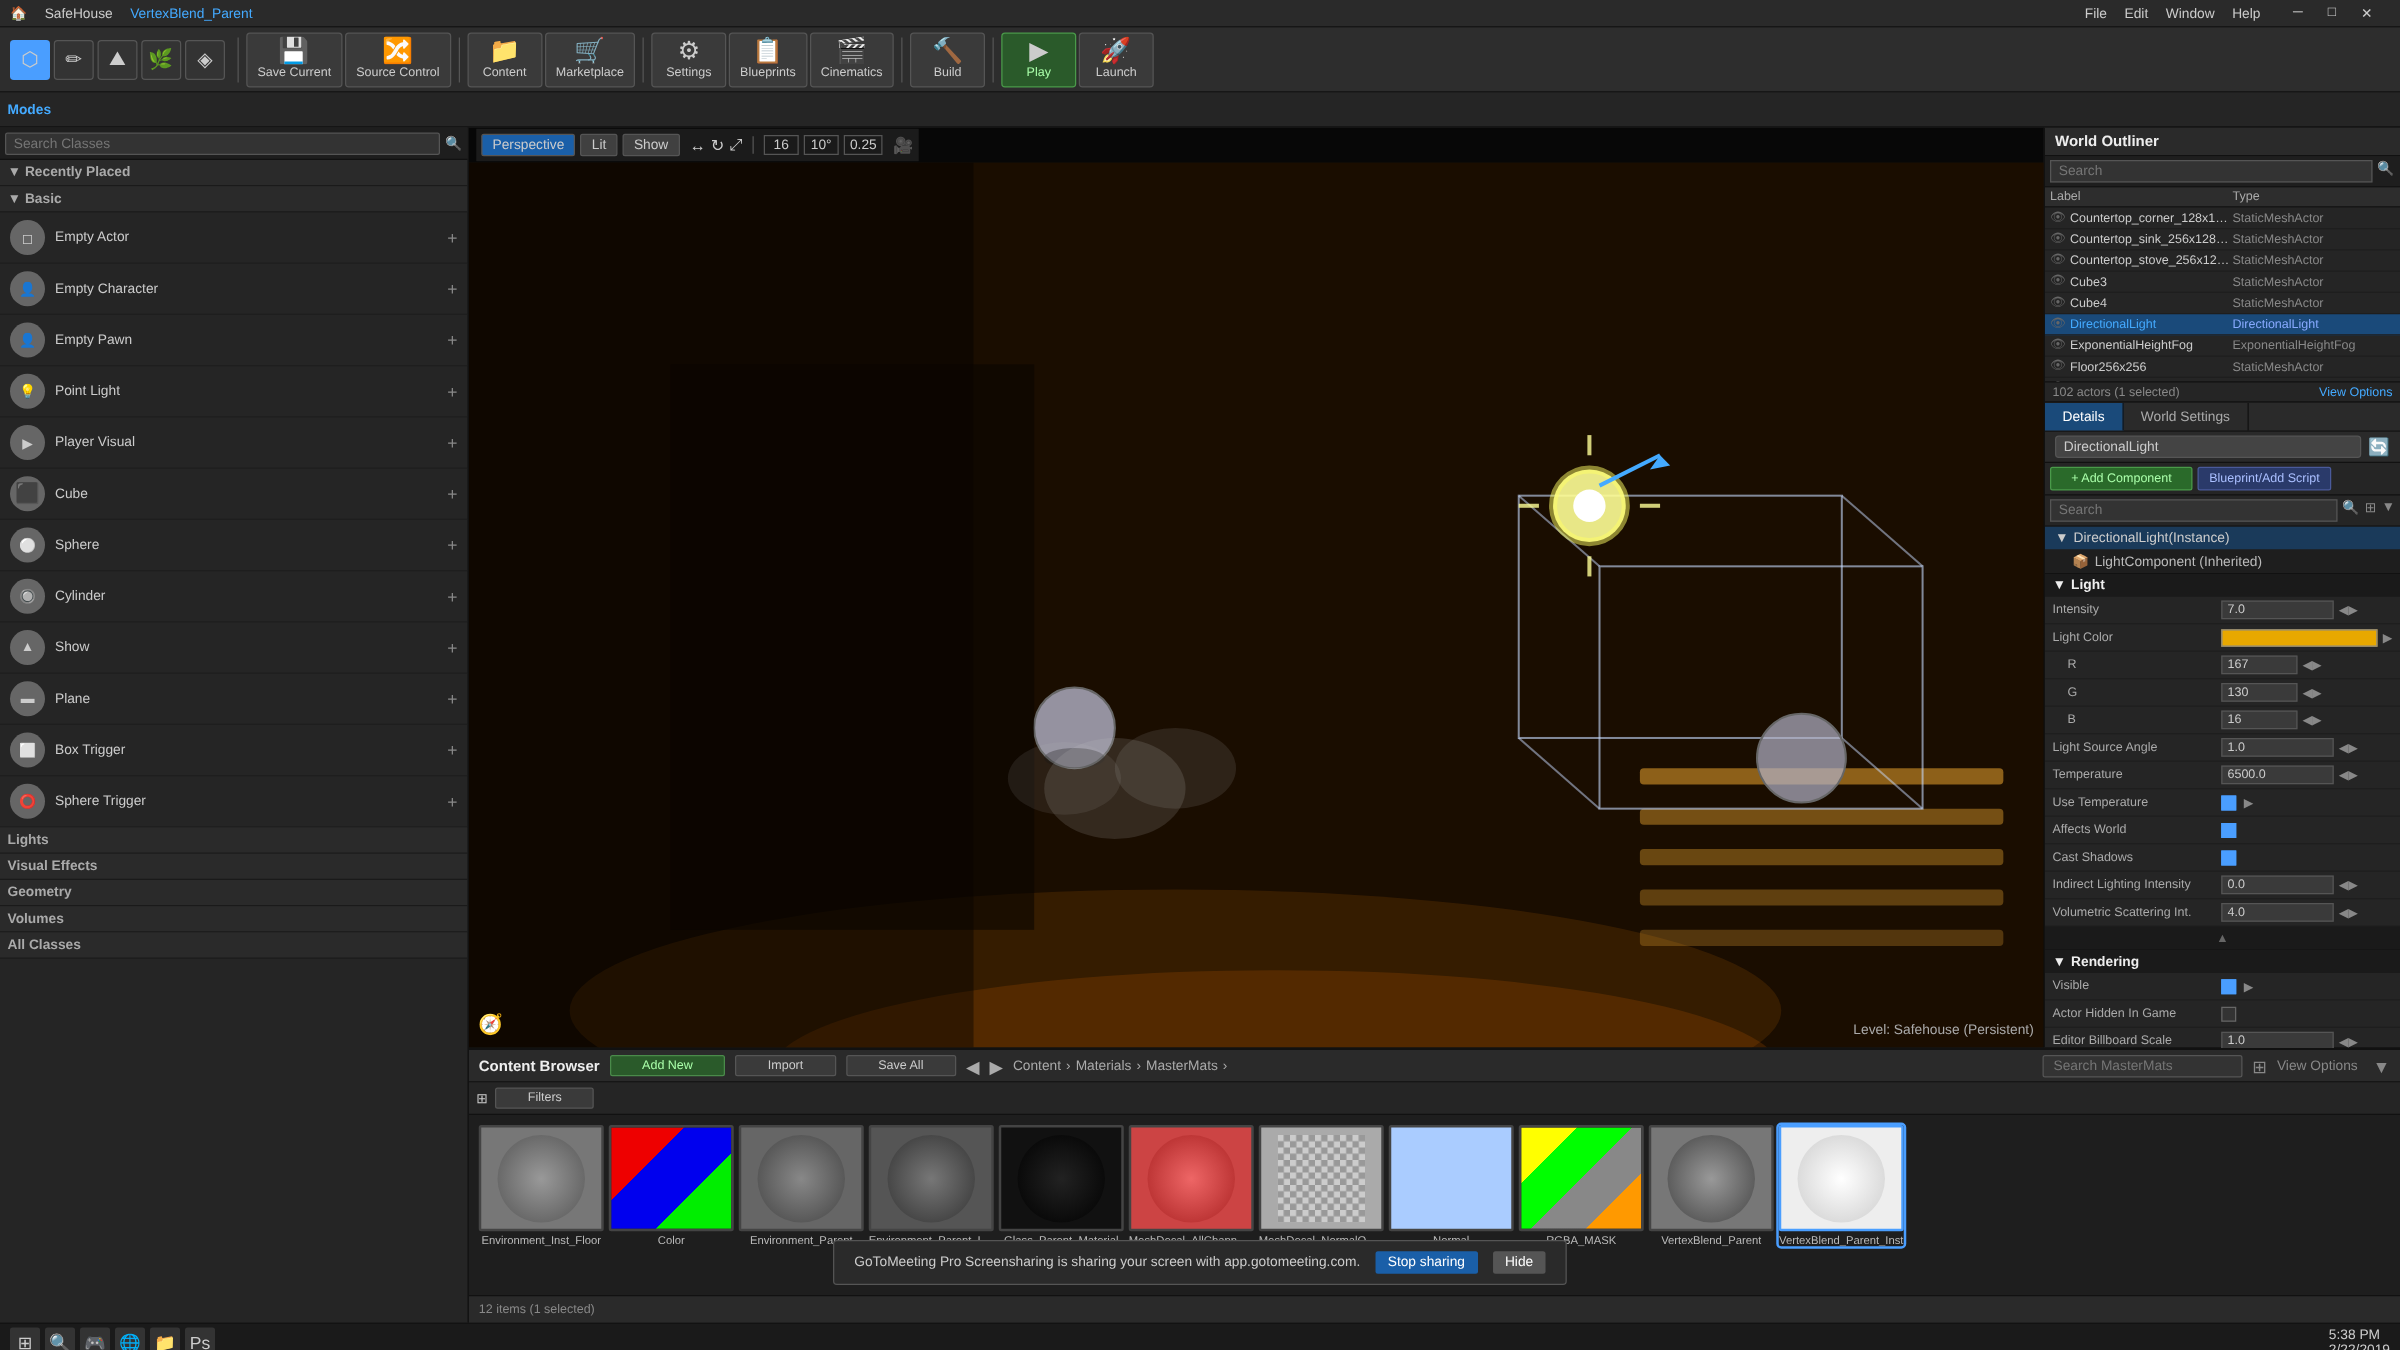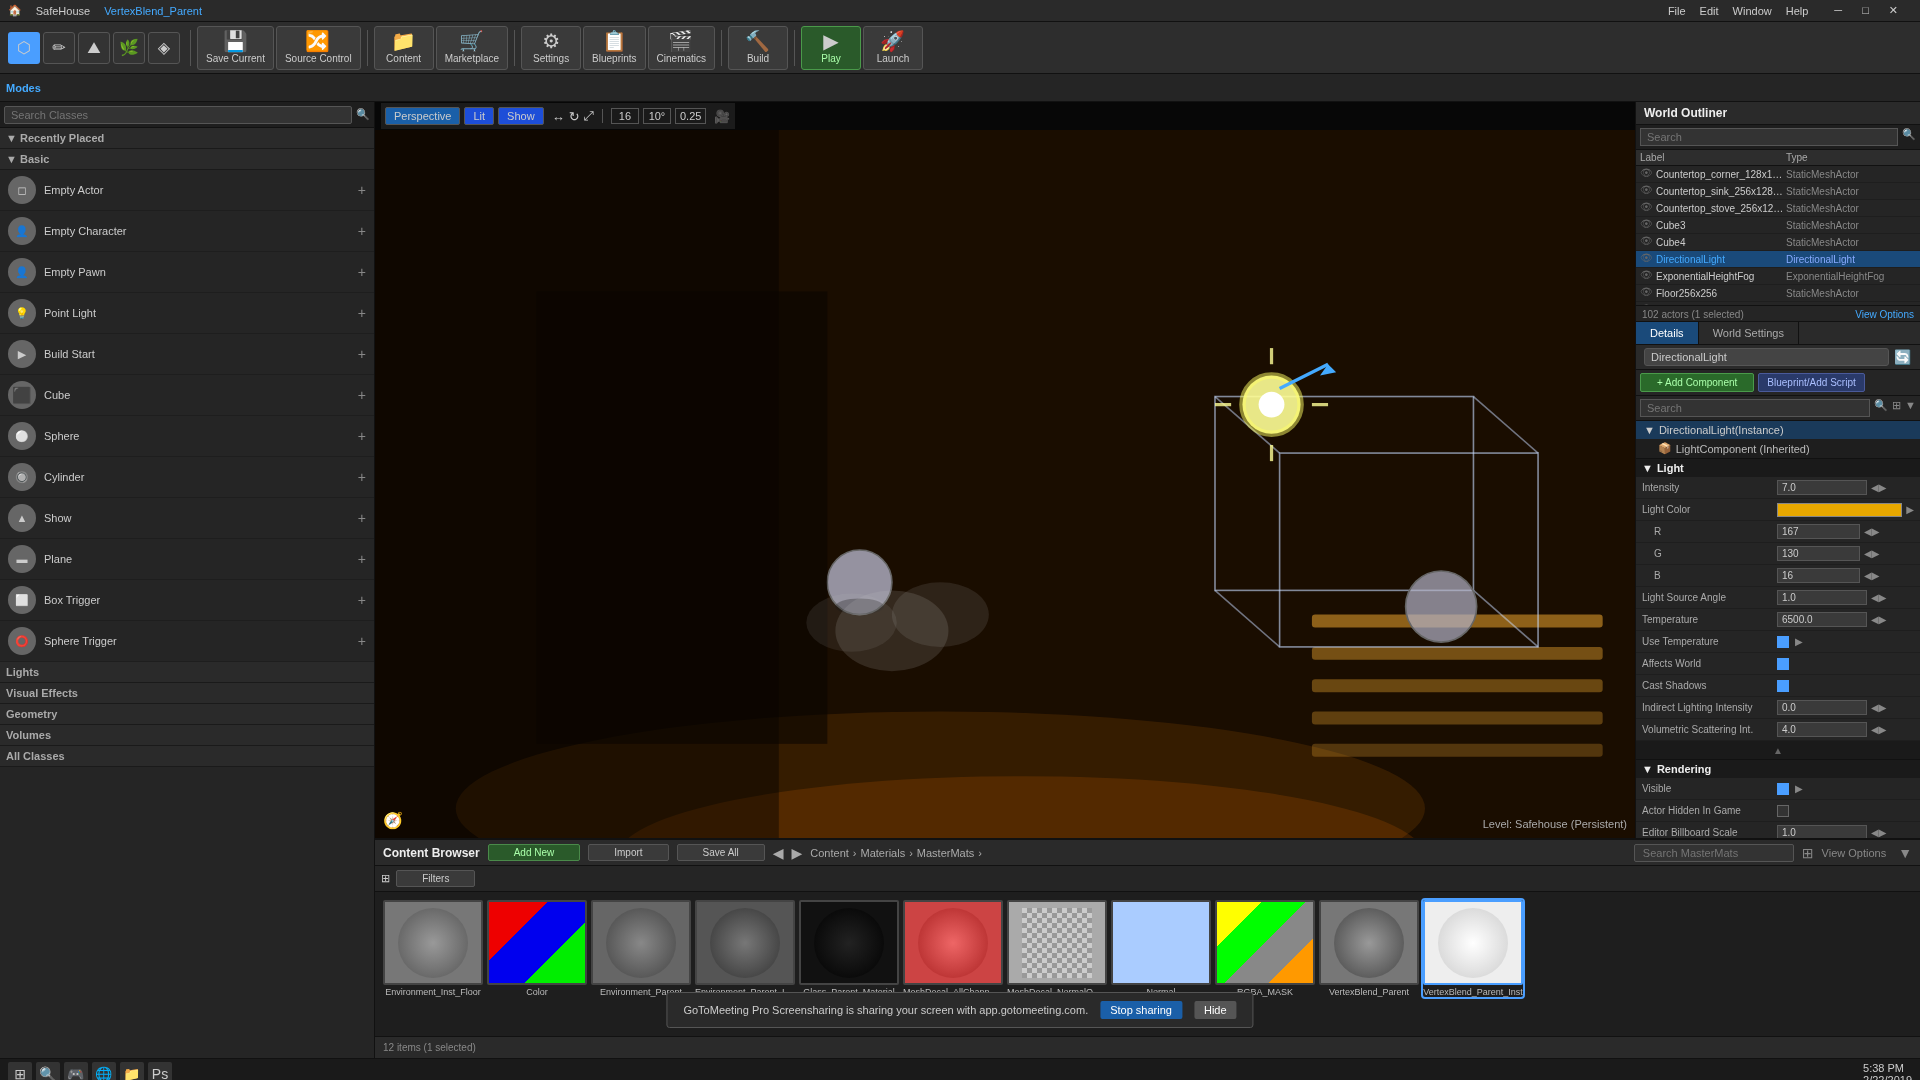--- a/index.html
+++ b/index.html
@@ -27,21 +27,21 @@
     #search-bar { display: flex; align-items: center; background: #1e1e1e; height: 26px; padding: 0 4px; border-bottom: 1px solid #111; }
     #search-bar input { flex: 1; background: #333; border: 1px solid #555; color: #ccc; padding: 2px 6px; font-size: 11px; border-radius: 2px; }
     .panel-section-header { display: flex; align-items: center; padding: 4px 6px; cursor: pointer; color: #aaa; font-size: 11px; font-weight: bold; background: #2a2a2a; border-bottom: 1px solid #1a1a1a; }
     .category-item { display: flex; align-items: center; padding: 6px 8px; cursor: pointer; color: #ccc; font-size: 11px; border-bottom: 1px solid #1e1e1e; }
     .category-item .item-circle { width: 28px; height: 28px; background: #666; border-radius: 50%; margin-right: 8px; flex-shrink: 0; display: flex; align-items: center; justify-content: center; }
     .add-btn { margin-left: auto; color: #888; font-size: 14px; }
 
     
     #viewport { flex: 1; background: #1a1a1a; position: relative; overflow: hidden; }
     #viewport-toolbar { display: flex; align-items: center; background: rgba(0,0,0,0.7); height: 28px; padding: 0 6px; gap: 4px; position: absolute; top: 0; left: 0; right: 0; z-index: 10; }
-    .vp-btn { background: #1d4ed8; border: 1px solid #555; color: #ccc; padding: 2px 8px; font-size: 11px; cursor: pointer; border-radius: 2px; }
+    .vp-btn { background: #404040; border: 1px solid #555; color: #ccc; padding: 2px 8px; font-size: 11px; cursor: pointer; border-radius: 2px; }
     .vp-btn.active { background: #1a5fa8; }
     .level-info { position: absolute; bottom: 8px; right: 8px; color: #aaa; font-size: 11px; }
     #vp-top-bar { display: flex; align-items: center; gap: 4px; background: rgba(30,30,30,0.85); height: 26px; padding: 0 4px; }
     .num-display { background: #1a1a1a; border: 1px solid #555; padding: 1px 4px; font-size: 11px; color: #ccc; min-width: 28px; text-align: center; }
 
     
     #right-panel { width: 285px; background: #252525; display: flex; flex-direction: column; border-left: 1px solid #111; flex-shrink: 0; overflow: hidden; }
     #world-outliner { height: 220px; border-bottom: 1px solid #111; overflow: hidden; }
     #outliner-header { background: #2a2a2a; padding: 4px 8px; font-size: 12px; font-weight: bold; color: #eee; border-bottom: 1px solid #111; }
     #outliner-search { display: flex; padding: 3px 4px; background: #1e1e1e; border-bottom: 1px solid #111; }
@@ -71,21 +71,21 @@
     .details-search2 input { flex: 1; background: #333; border: 1px solid #555; color: #ccc; padding: 2px 6px; font-size: 11px; }
     .comp-tree { background: #1e1e1e; border-bottom: 1px solid #111; }
     .comp-tree-item { padding: 3px 8px; font-size: 11px; color: #ccc; display: flex; align-items: center; gap: 4px; cursor: pointer; }
     .comp-tree-item.selected { background: #1a3a5a; }
     .comp-tree-child { padding: 3px 8px 3px 22px; font-size: 11px; color: #bbb; display: flex; align-items: center; gap: 4px; cursor: pointer; }
     .prop-section { border-bottom: 1px solid #111; }
     .prop-section-header { background: #1a1a1a; padding: 3px 6px; font-size: 11px; font-weight: bold; color: #eee; display: flex; align-items: center; gap: 4px; cursor: pointer; }
     .prop-row { display: flex; align-items: center; padding: 2px 6px; min-height: 22px; border-bottom: 1px solid #1e1e1e; }
     .prop-label { width: 135px; color: #aaa; font-size: 10px; flex-shrink: 0; }
     .prop-value { flex: 1; display: flex; align-items: center; gap: 2px; }
-    .prop-input { background: #3a3a3a; border: 1px solid #555; color: #ccc; padding: 1px 4px; font-size: 10px; width: 83px; }
+    .prop-input { background: #3a3a3a; border: 1px solid #555; color: #ccc; padding: 1px 4px; font-size: 10px; width: 61px; }
     .prop-input.wide { width: 90px; }
     .color-swatch { height: 14px; flex: 1; background: #ffcc00; border: 1px solid #888; cursor: pointer; }
     .color-swatch.yellow { background: #e8a800; }
     .checkbox { width: 12px; height: 12px; border: 1px solid #666; background: #333; display: inline-block; }
     .checkbox.checked { background: #4a9eff; border-color: #4a9eff; }
     .prop-arrow { color: #888; font-size: 10px; margin-left: 2px; cursor: pointer; }
 
     
     #bottom-panel { height: 220px; background: #1e1e1e; border-top: 2px solid #111; display: flex; flex-direction: column; }
     #cb-header { display: flex; align-items: center; background: #2a2a2a; height: 26px; padding: 0 8px; gap: 8px; border-bottom: 1px solid #111; }
@@ -243,21 +243,21 @@
         <div class="item-circle">
             <span>💡</span>
           </div>
         <span>Point Light</span>
         <span class="add-btn">+</span>
       </div>
       <div class="category-item">
         <div class="item-circle">
             <span>▶</span>
           </div>
-        <span>Build Start</span>
+        <span>Player Visual</span>
         <span class="add-btn">+</span>
       </div>
       <div class="category-item">
         <div class="item-circle">
             <span style="font-size:16px;">⬛</span>
           </div>
         <span>Cube</span>
         <span class="add-btn">+</span>
       </div>
       <div class="category-item">

